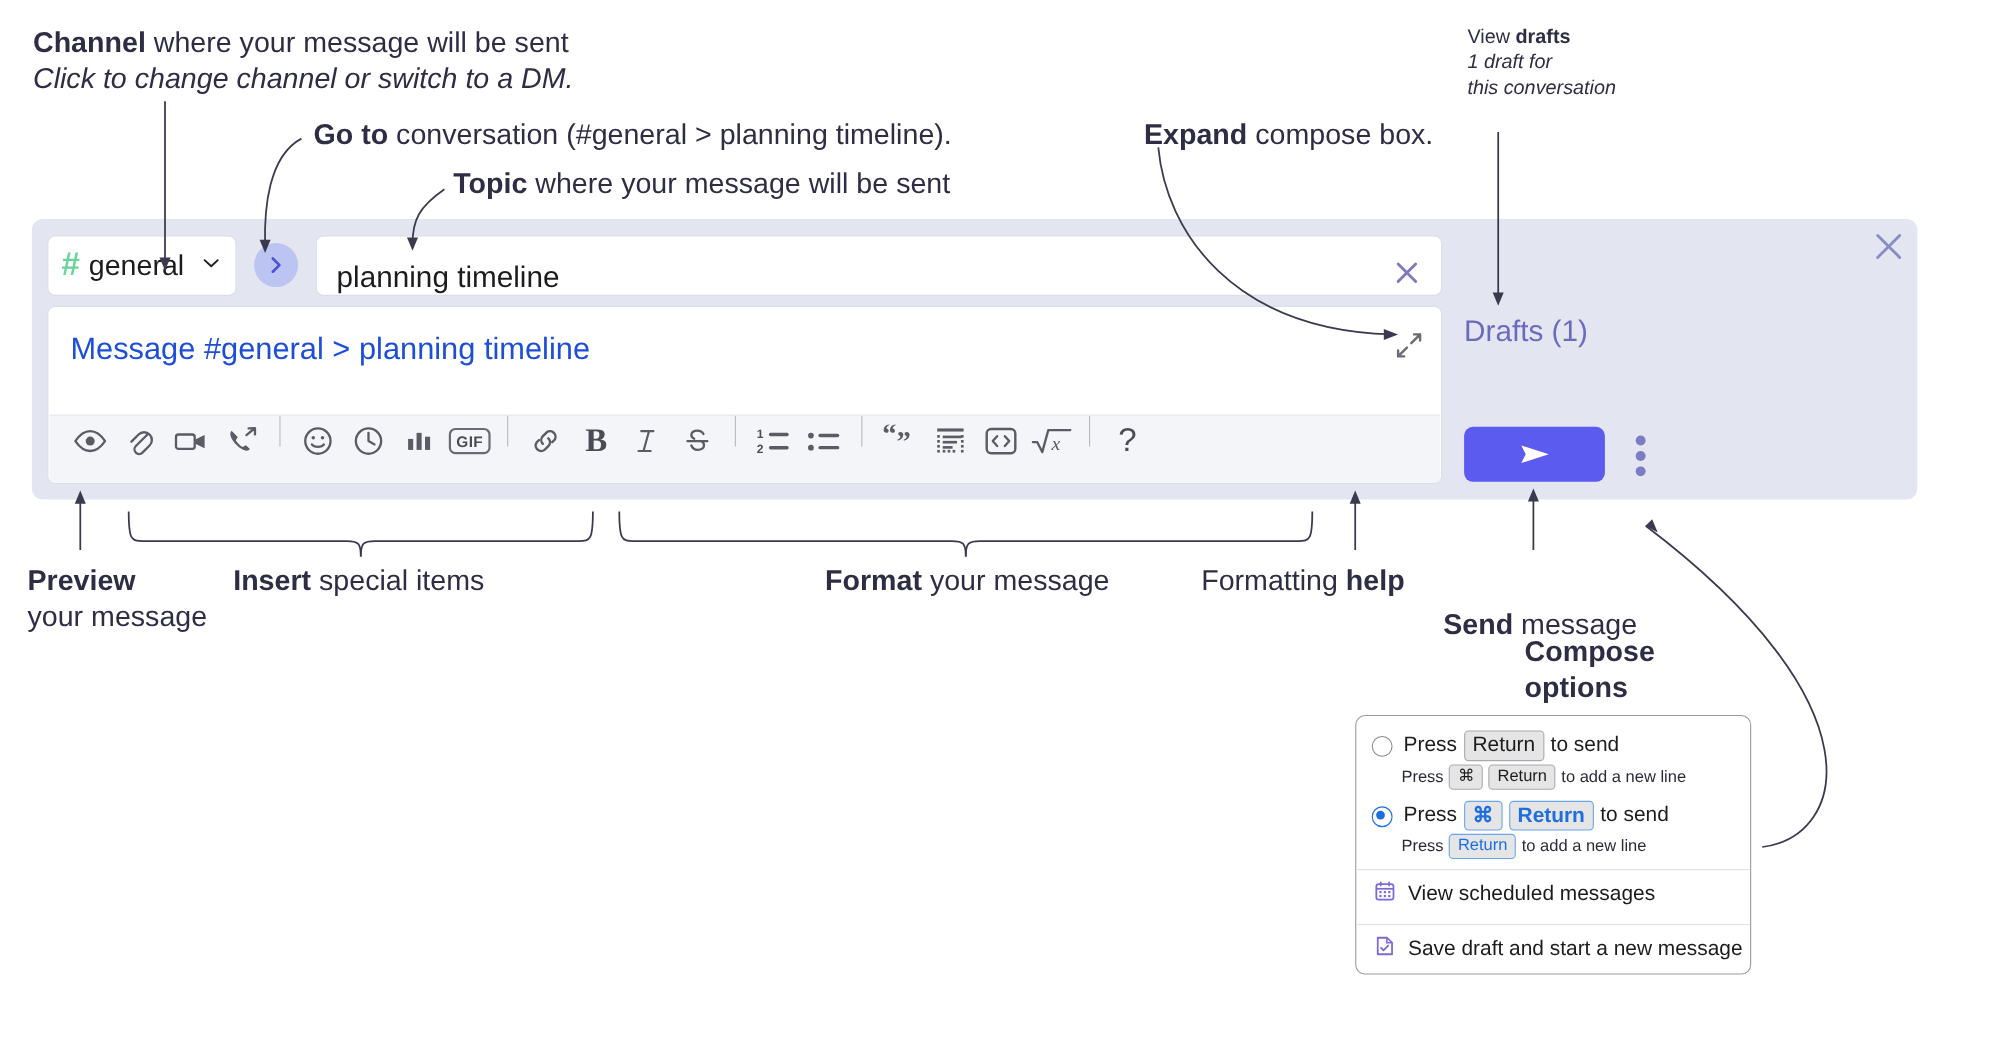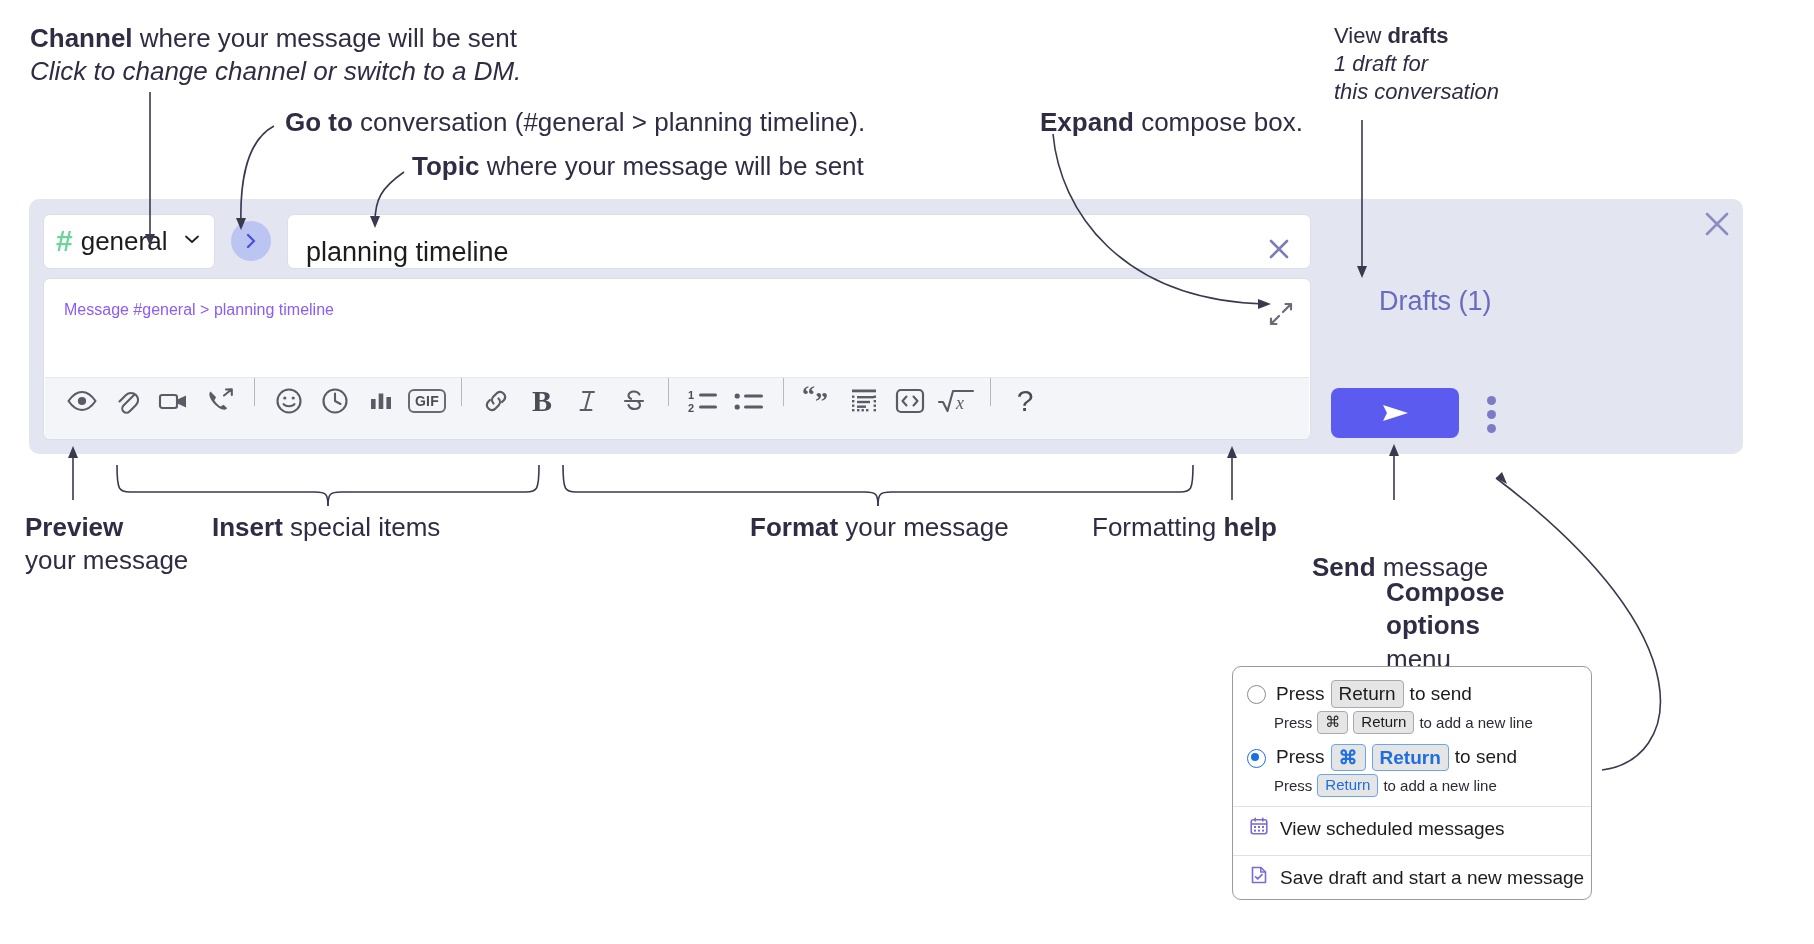--- a/index.html
+++ b/index.html
@@ -19,21 +19,21 @@
     white-space:nowrap;
   }
   .ann b{font-weight:700;}
   .ann i{font-style:italic;}
 
   
   #ann-channel{left:30px;top:22px;font-size:26px;}
   #ann-goto{left:285px;top:106px;font-size:26px;}
   #ann-topic{left:412px;top:150px;font-size:26px;}
   #ann-expand{left:1040px;top:106px;font-size:26px;}
-  #ann-drafts{left:1334px;top:22px;font-size:22px;}
+  #ann-drafts{left:1334px;top:22px;font-size:18px;}
   #ann-preview{left:25px;top:511px;font-size:26px;}
   #ann-insert{left:212px;top:511px;font-size:26px;}
   #ann-format{left:750px;top:511px;font-size:26px;}
   #ann-help{left:1092px;top:511px;font-size:26px;}
   #ann-send{left:1312px;top:511px;font-size:26px;margin-top:40px;}
   #ann-compose{left:1386px;top:576px;font-size:26px;}
 
   
   #compose-panel{
     left:29px;top:199px;width:1714px;height:255px;
@@ -64,57 +64,57 @@
   }
   #topic-value{font-size:27px;color:#1d1c1d;flex:1;}
 
   
   #msg-box{
     position:absolute;left:0;top:66px;width:1268px;height:162px;
     background:#ffffff;border:1px solid #dcdde6;border-radius:7px;box-sizing:border-box;
     overflow:hidden;
   }
   #msg-placeholder{
-    position:absolute;left:20px;top:22px;font-size:16px;color:#8b5cf6;
+    position:absolute;left:20px;top:22px;font-size:28px;color:#1d4ed8;
   }
   #expand-btn{position:absolute;right:16px;top:22px;}
   #toolbar{
     position:absolute;left:1px;right:1px;bottom:0;height:62px;
     background:#f4f5f9;border-top:1px solid #e6e7ee;
     display:flex;align-items:flex-start;padding-left:14px;box-sizing:border-box;
   }
   .tb{width:46px;height:46px;display:flex;align-items:center;justify-content:center;flex:0 0 auto;}
   .tb svg{display:block;}
   .sep{width:1px;height:28px;background:#b7b8c2;margin:0 11px;flex:0 0 auto;}
   .gif-box{
     border:2px solid #696a74;border-radius:6px;
     font-size:14px;font-weight:700;color:#4a4b55;
     padding:3px 5px;line-height:1;letter-spacing:.3px;
   }
   .bold-g{font-size:30px;font-weight:700;color:#4a4b55;font-family:"Liberation Serif",serif;}
   .qmark{font-size:30px;color:#4a4b55;}
 
   
   #drafts-label{
-    position:absolute;left:1331px;top:286px;font-size:27px;color:#6a6bbd;margin-left:48px;
+    position:absolute;left:1331px;top:286px;font-size:27px;color:#6a6bbd;
   }
   #panel-close{position:absolute;left:1700px;top:207px;}
   #send-btn{
     position:absolute;left:1331px;top:388px;width:128px;height:50px;
     background:#5b5bf0;border-radius:8px;display:flex;align-items:center;justify-content:center;
   }
   #kebab{position:absolute;left:1481px;top:392px;width:20px;height:44px;
     display:flex;flex-direction:column;align-items:center;justify-content:center;gap:5px;}
   #kebab span{width:9px;height:9px;border-radius:50%;background:#7b7cc4;display:block;}
 
   
   #popup{
     left:1232px;top:650px;width:360px;
     background:#ffffff;border:1px solid #9a9aa4;border-radius:9px;
-    box-sizing:border-box;padding:10px 0 4px 0;margin-top:16px;
+    box-sizing:border-box;padding:10px 0 4px 0;
   }
   .opt-row{display:flex;align-items:flex-start;padding:3px 16px 0 14px;}
   .radio{
     width:17px;height:17px;border-radius:50%;border:1.6px solid #8a8a94;
     flex:0 0 auto;margin-top:5px;margin-right:10px;background:#fff;position:relative;
   }
   .radio.on{border-color:#1d6fe0;}
   .radio.on::after{
     content:"";position:absolute;left:3.2px;top:3.2px;width:8px;height:8px;
     border-radius:50%;background:#1d6fe0;

